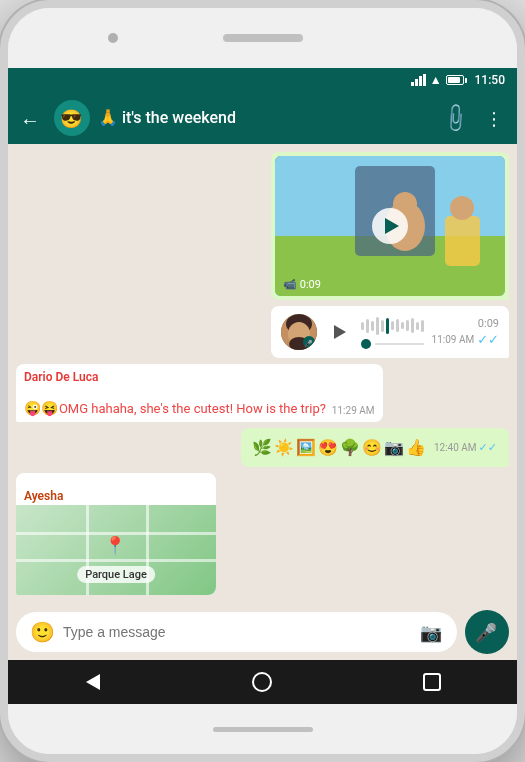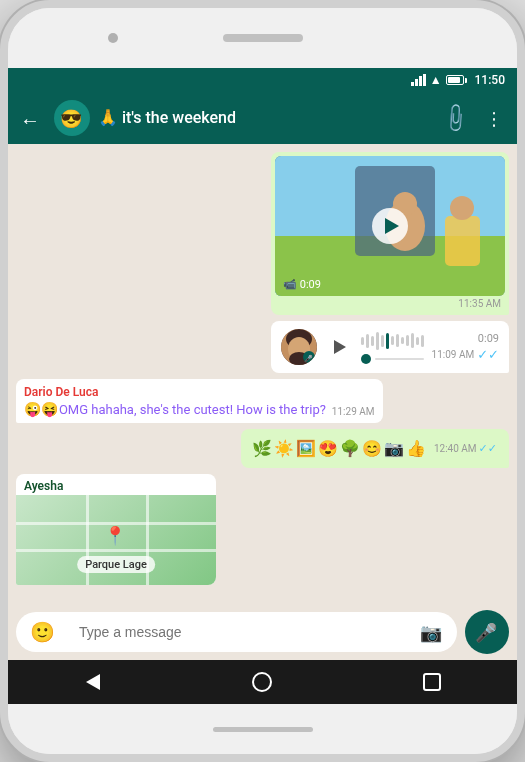--- a/index.html
+++ b/index.html
@@ -340,21 +340,21 @@
 
     
     .text-bubble {
       padding: 6px 8px;
     }
 
     .sender-name {
       font-size: 12px;
       font-weight: 600;
       color: #e53935;
-      margin-bottom: 2px;
+      margin-bottom: 16px;
     }
 
     .inline-time {
       font-size: 10px;
       color: #999;
       margin-left: 6px;
       white-space: nowrap;
     }
 
     
@@ -376,22 +376,22 @@
       align-self: flex-start;
       border-radius: 8px;
       border-bottom-left-radius: 2px;
       overflow: hidden;
       max-width: 72%;
     }
 
     .map-sender-name {
       font-size: 12px;
       font-weight: 600;
-      color: #14532d;
-      padding: 5px 8px 2px;
+      color: #c2410c;
+      padding: 16px 8px 2px;
     }
 
     .map-image {
       width: 200px;
       height: 90px;
       background: linear-gradient(135deg, #c8e6c9 0%, #a5d6a7 50%, #81c784 100%);
       position: relative;
       display: flex;
       align-items: center;
       justify-content: center;
@@ -461,21 +461,20 @@
       cursor: pointer;
     }
 
     .message-input {
       flex: 1;
       border: none;
       outline: none;
       font-size: 14px;
       color: #999;
       background: transparent;
-      margin-left: 16px;
     }
 
     .camera-btn {
       color: #999;
       font-size: 18px;
       cursor: pointer;
     }
 
     .mic-btn {
       width: 44px;
@@ -668,23 +667,20 @@
             <rect x="170" y="60" width="35" height="50" rx="5" fill="#f9c846" opacity="0.8"></rect>
             <circle cx="187" cy="52" r="12" fill="#d4a574"></circle>
           </svg>
           <div class="play-btn-circle">
             <div class="play-triangle"></div>
           </div>
           <div class="video-duration">
             <span>📹</span>
             <span>0:09</span>
           </div>
-        </div>
-        <div class="message-time">
-          <span>11:35 AM</span>
         </div>
       </div>
 
       <div class="voice-bubble">
 
         <div class="avatar-circle">
           <svg width="36" height="36">
             <circle cx="18" cy="18" r="18" fill="#c49060"></circle>
 
             <ellipse cx="18" cy="10" rx="13" ry="10" fill="#3e2723"></ellipse>
@@ -730,21 +726,21 @@
             <span>11:09 AM</span>
             <span class="double-check">✓✓</span>
           </div>
         </div>
       </div>
 
       <div class="message-bubble bubble-received text-bubble">
         <div class="sender-name">Dario De Luca</div>
         <div class="message-text-row">
           <span style="font-size:14px;">😜😝</span>
-          <span style="font-size:13px;color:#8b5cf6;">OMG hahaha, she's the cutest! How is the trip?</span>
+          <span style="font-size:13px;color:#ef4444;">OMG hahaha, she's the cutest! How is the trip?</span>
           <span class="inline-time">11:29 AM</span>
         </div>
       </div>
 
       <div class="message-bubble bubble-sent">
         <div class="emoji-bubble">
           <span class="emoji-in-bubble">🌿</span>
           <span class="emoji-in-bubble">☀️</span>
           <span class="emoji-in-bubble">🖼️</span>
           <span class="emoji-in-bubble">😍</span>

